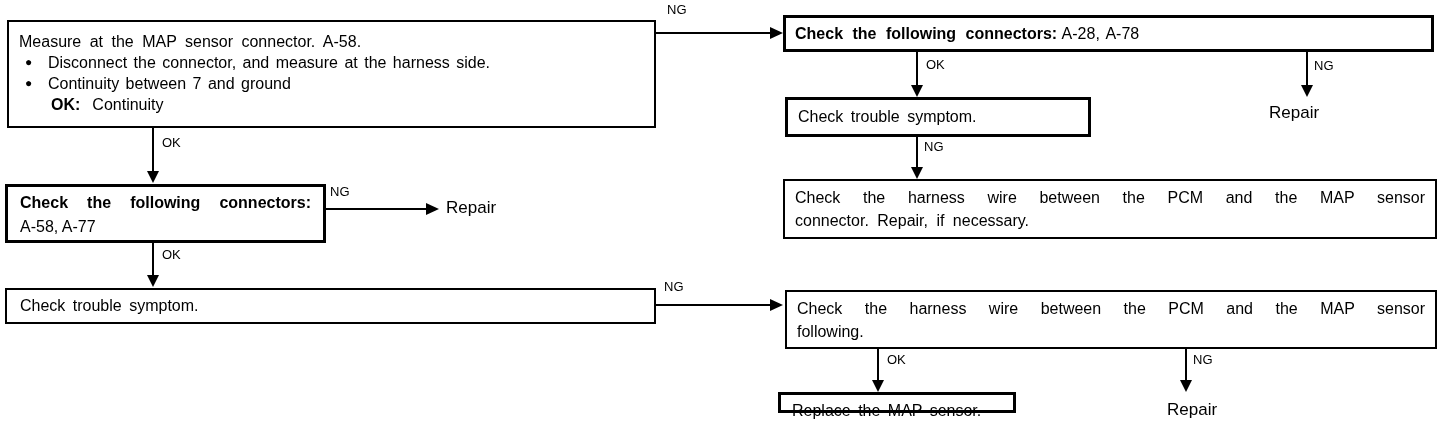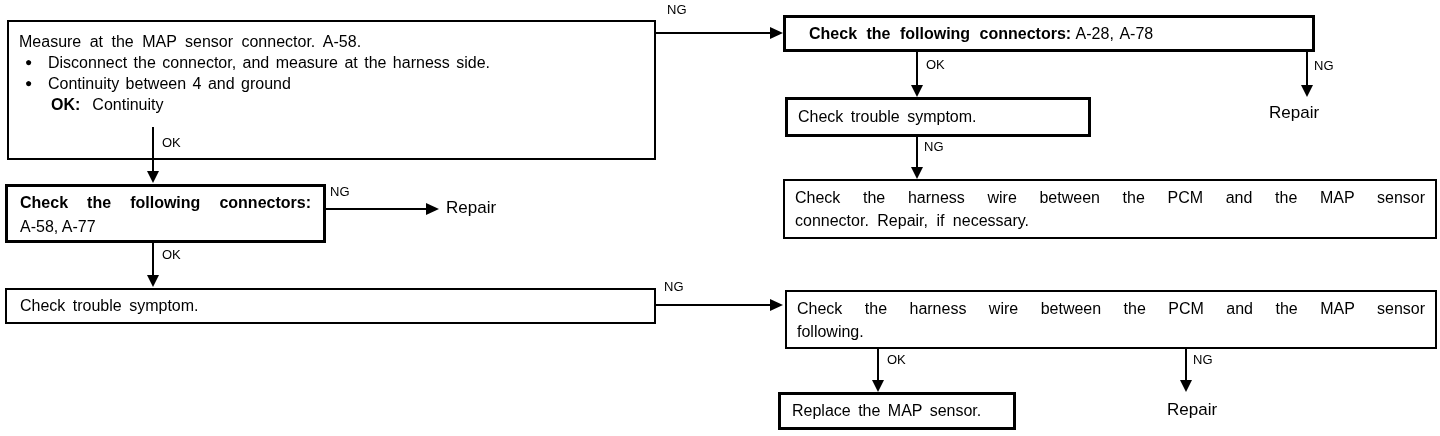--- a/index.html
+++ b/index.html
@@ -5,28 +5,28 @@
   html,body { margin:0; padding:0; background:#ffffff; }
   .stage {
     position:relative; width:1440px; height:436px; background:#ffffff;
     font-family:"Liberation Sans", sans-serif; color:#000; overflow:hidden;
     -webkit-font-smoothing:antialiased;
   }
   .box { position:absolute; box-sizing:border-box; background:#fff; border:3px solid #000; font-size:16px; }
   .thin { border-width:2px; }
 
   
-  #measure-box   { left:7px;   top:20px;  width:649px; height:140px; padding:9px 10px 0 10px; }
+  #measure-box   { left:7px;   top:20px;  width:649px; height:108px; padding:9px 10px 0 10px; }
   #conn-left-box { left:5px;   top:184px; width:321px; height:59px;  padding:3px 12px 0 12px; }
   #trouble-left-box { left:5px; top:288px; width:651px; height:36px; line-height:32px; padding-left:13px; }
-  #conn-right-box { left:783px; top:15px; width:532px; height:37px; line-height:31px; padding-left:23px; }
+  #conn-right-box { left:783px; top:15px; width:651px; height:37px; line-height:31px; padding-left:9px; }
   #trouble-right-box { left:785px; top:97px; width:306px; height:40px; line-height:34px; padding-left:10px; }
   #harness-repair-box { left:783px; top:179px; width:654px; height:60px; padding:5px 10px 0 10px; line-height:23px; }
   #harness-check-box  { left:785px; top:290px; width:652px; height:59px; padding:5px 10px 0 10px; line-height:23px; }
-  #replace-box   { left:778px; top:392px; width:238px; height:38px; line-height:32px; padding-left:11px; }
+  #replace-box   { left:778px; top:392px; width:238px; height:21px; line-height:32px; padding-left:11px; }
 
   .m-title { word-spacing:4px; line-height:21px; }
   .bul { display:flex; line-height:21px; word-spacing:2px; }
   .dot { width:29px; padding-left:6px; box-sizing:border-box; font-size:12px; }
   .okline { margin-left:32px; line-height:21px; }
   .okline b { margin-right:12px; }
 
   .just { font-weight:bold; text-align:justify; text-align-last:justify; line-height:25px; word-spacing:6px; }
   .detail { line-height:24px; }
   .r1-line b { word-spacing:5px; }
@@ -54,21 +54,21 @@
 <div class="stage">
 
   <div class="box thin" id="measure-box">
     <div class="m-title">Measure at the MAP sensor connector. A-58.</div>
     <div class="bul">
       <span class="dot">●</span>
       <span>Disconnect the connector, and measure at the harness side.</span>
     </div>
     <div class="bul">
       <span class="dot">●</span>
-      <span>Continuity between 4 and ground</span>
+      <span>Continuity between 7 and ground</span>
     </div>
     <div class="okline">
       <b>OK:</b><span>Continuity</span>
     </div>
   </div>
 
   <div class="box" id="conn-left-box">
     <div class="just">Check the following connectors:</div>
     <div class="detail">A-58, A-77</div>
   </div>

